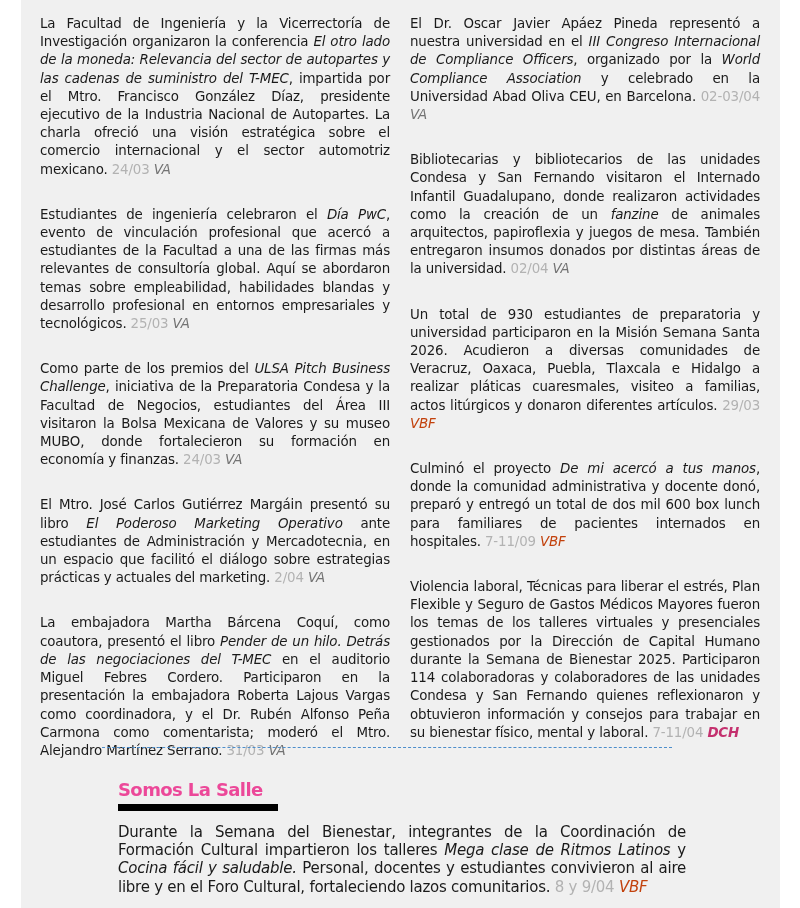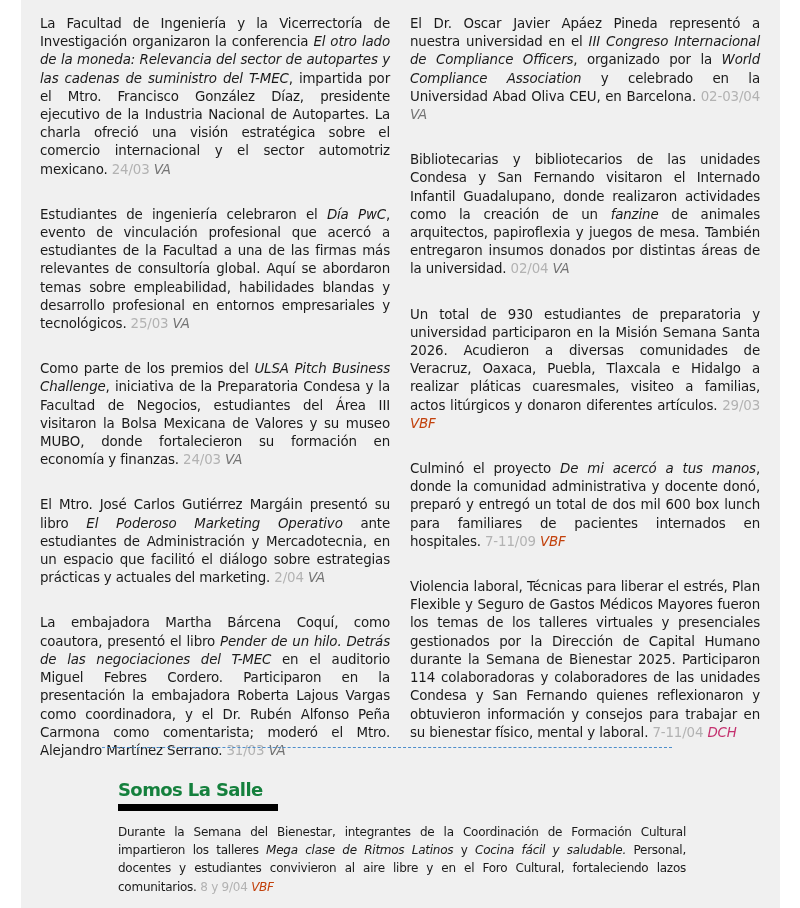--- a/index.html
+++ b/index.html
@@ -22,39 +22,39 @@
     font-size: 13.4px;
     line-height: 18.2px;
     text-align: justify;
     margin: 0 0 27px 0;
     letter-spacing: -0.15px;
   }
   .item i { font-style: italic; }
   .date { color: #b2b2b2; }
   .tag-va { color: #737373; font-style: italic; }
   .tag-vbf { color: #c2410c; font-style: italic; }
-  .tag-dch { color: #c4306e; font-style: italic; }
+  .tag-dch { color: #c4306e; font-style: italic; font-weight: bold; }
   .divider {
     position: absolute; left: 102px; top: 747px; width: 570px; height: 0;
     border-top: 1px dashed #4d8ecb;
   }
   .section-title {
     position: absolute; left: 118px; top: 779px;
     font-family: "DejaVu Sans", sans-serif;
     font-weight: bold; font-size: 18px; letter-spacing: -0.6px;
-    color: #15803d;
+    color: #ec4899;
     line-height: 22px;
   }
   .section-bar {
     position: absolute; left: 118px; top: 804px; width: 160px; height: 7px;
     background: #000;
   }
   .section-body {
     position: absolute; left: 118px; top: 823px; width: 568px;
-    font-size: 12px; line-height: 18.2px; letter-spacing: -0.25px;
+    font-size: 15px; line-height: 18.2px; letter-spacing: -0.25px;
   }
 </style>
 </head>
 <body>
 
 <div class="panel"></div>
 
 <div class="col col-left">
     <p class="item"><span>La Facultad de Ingeniería y la Vicerrectoría de Investigación organizaron la conferencia </span><i>El otro lado de la moneda: Relevancia del sector de autopartes y las cadenas de suministro del T-MEC</i><span>, impartida por el Mtro. Francisco González Díaz, presidente ejecutivo de la Industria Nacional de Autopartes. La charla ofreció una visión estratégica sobre el comercio internacional y el sector automotriz mexicano. </span><span class="date">24/03 </span><span class="tag-va">VA</span></p>
     <p class="item"><span>Estudiantes de ingeniería celebraron el </span><i>Día PwC</i><span>, evento de vinculación profesional que acercó a estudiantes de la Facultad a una de las firmas más relevantes de consultoría global. Aquí se abordaron temas sobre empleabilidad, habilidades blandas y desarrollo profesional en entornos empresariales y tecnológicos. </span><span class="date">25/03 </span><span class="tag-va">VA</span></p>

